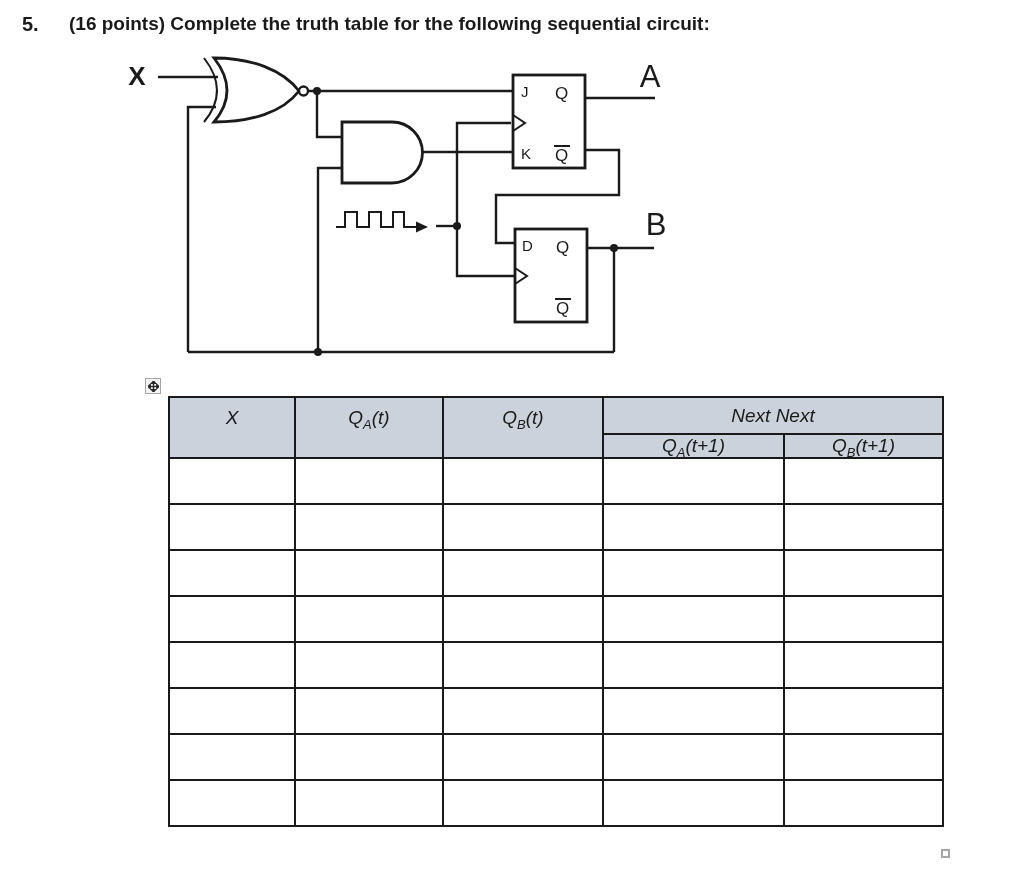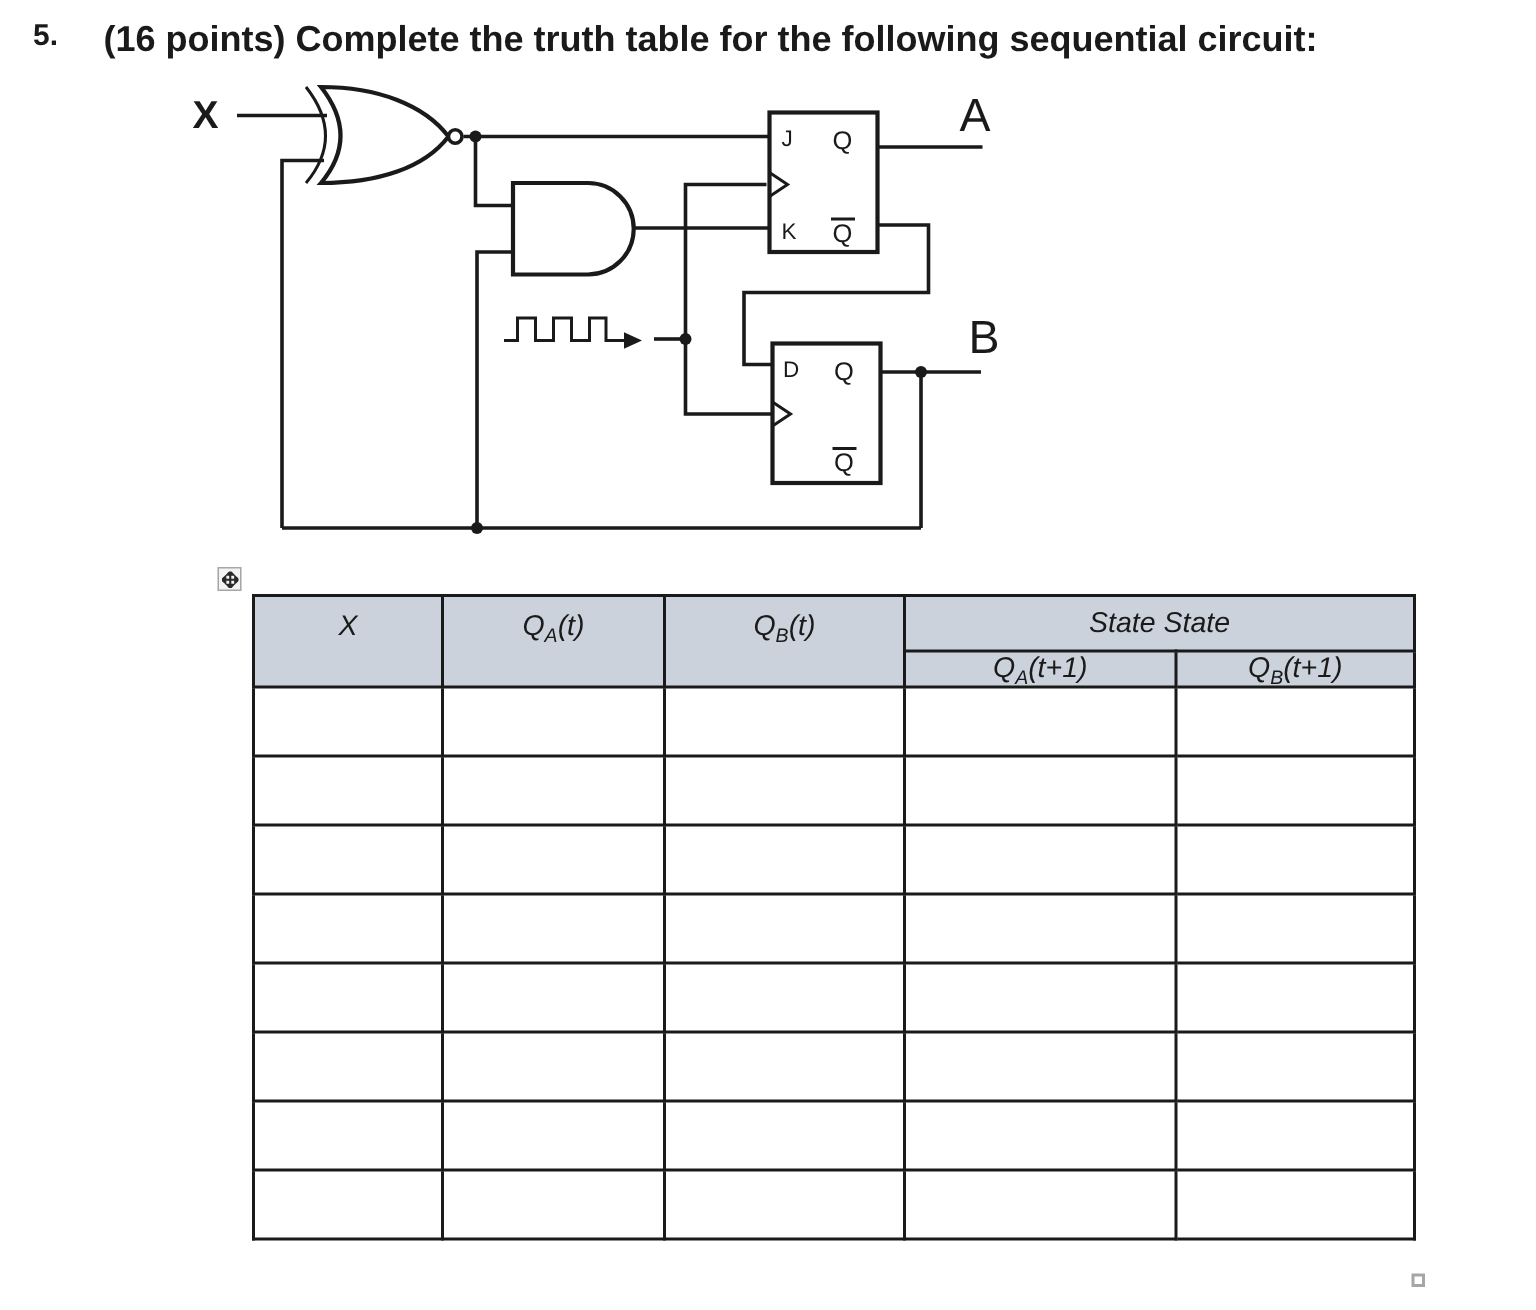--- a/index.html
+++ b/index.html
@@ -8,21 +8,21 @@
     --handle-border:#a6a6a6;
   }
   *{margin:0;padding:0;box-sizing:border-box;}
   html,body{background:#ffffff;}
   body{
     width:1024px;height:873px;position:relative;overflow:hidden;
     font-family:"Liberation Sans",sans-serif;color:var(--ink);
   }
   .abs{position:absolute;}
   .q-number{top:13px;left:22px;font-size:20px;font-weight:700;}
-  .q-text{top:13px;left:69px;font-size:24px;font-weight:700;}
+  .q-text{top:13px;left:69px;font-size:19px;font-weight:700;}
 
   svg text{font-family:"Liberation Sans",sans-serif;fill:var(--ink);}
   .wire{stroke:var(--ink);stroke-width:2.4;fill:none;}
   .shape{stroke:var(--ink);stroke-width:2.8;fill:#ffffff;}
   .thin{stroke:var(--ink);stroke-width:2;fill:none;}
   .dot{fill:var(--ink);stroke:none;}
 
   
   .move-handle{
     left:145px;top:378px;width:16px;height:16px;
@@ -146,21 +146,21 @@
       <th rowspan="2" class="merged">
         <span>X</span>
       </th>
       <th rowspan="2" class="merged">
         <span>Q</span><sub>A</sub><span>(t)</span>
       </th>
       <th rowspan="2" class="merged">
         <span>Q</span><sub>B</sub><span>(t)</span>
       </th>
       <th colspan="2">
-        <span>State State</span>
+        <span>Next Next</span>
       </th>
     </tr>
     <tr class="hrow2">
       <th>
         <span>Q</span><sub>A</sub><span>(t+1)</span>
       </th>
       <th>
         <span>Q</span><sub>B</sub><span>(t+1)</span>
       </th>
     </tr>

